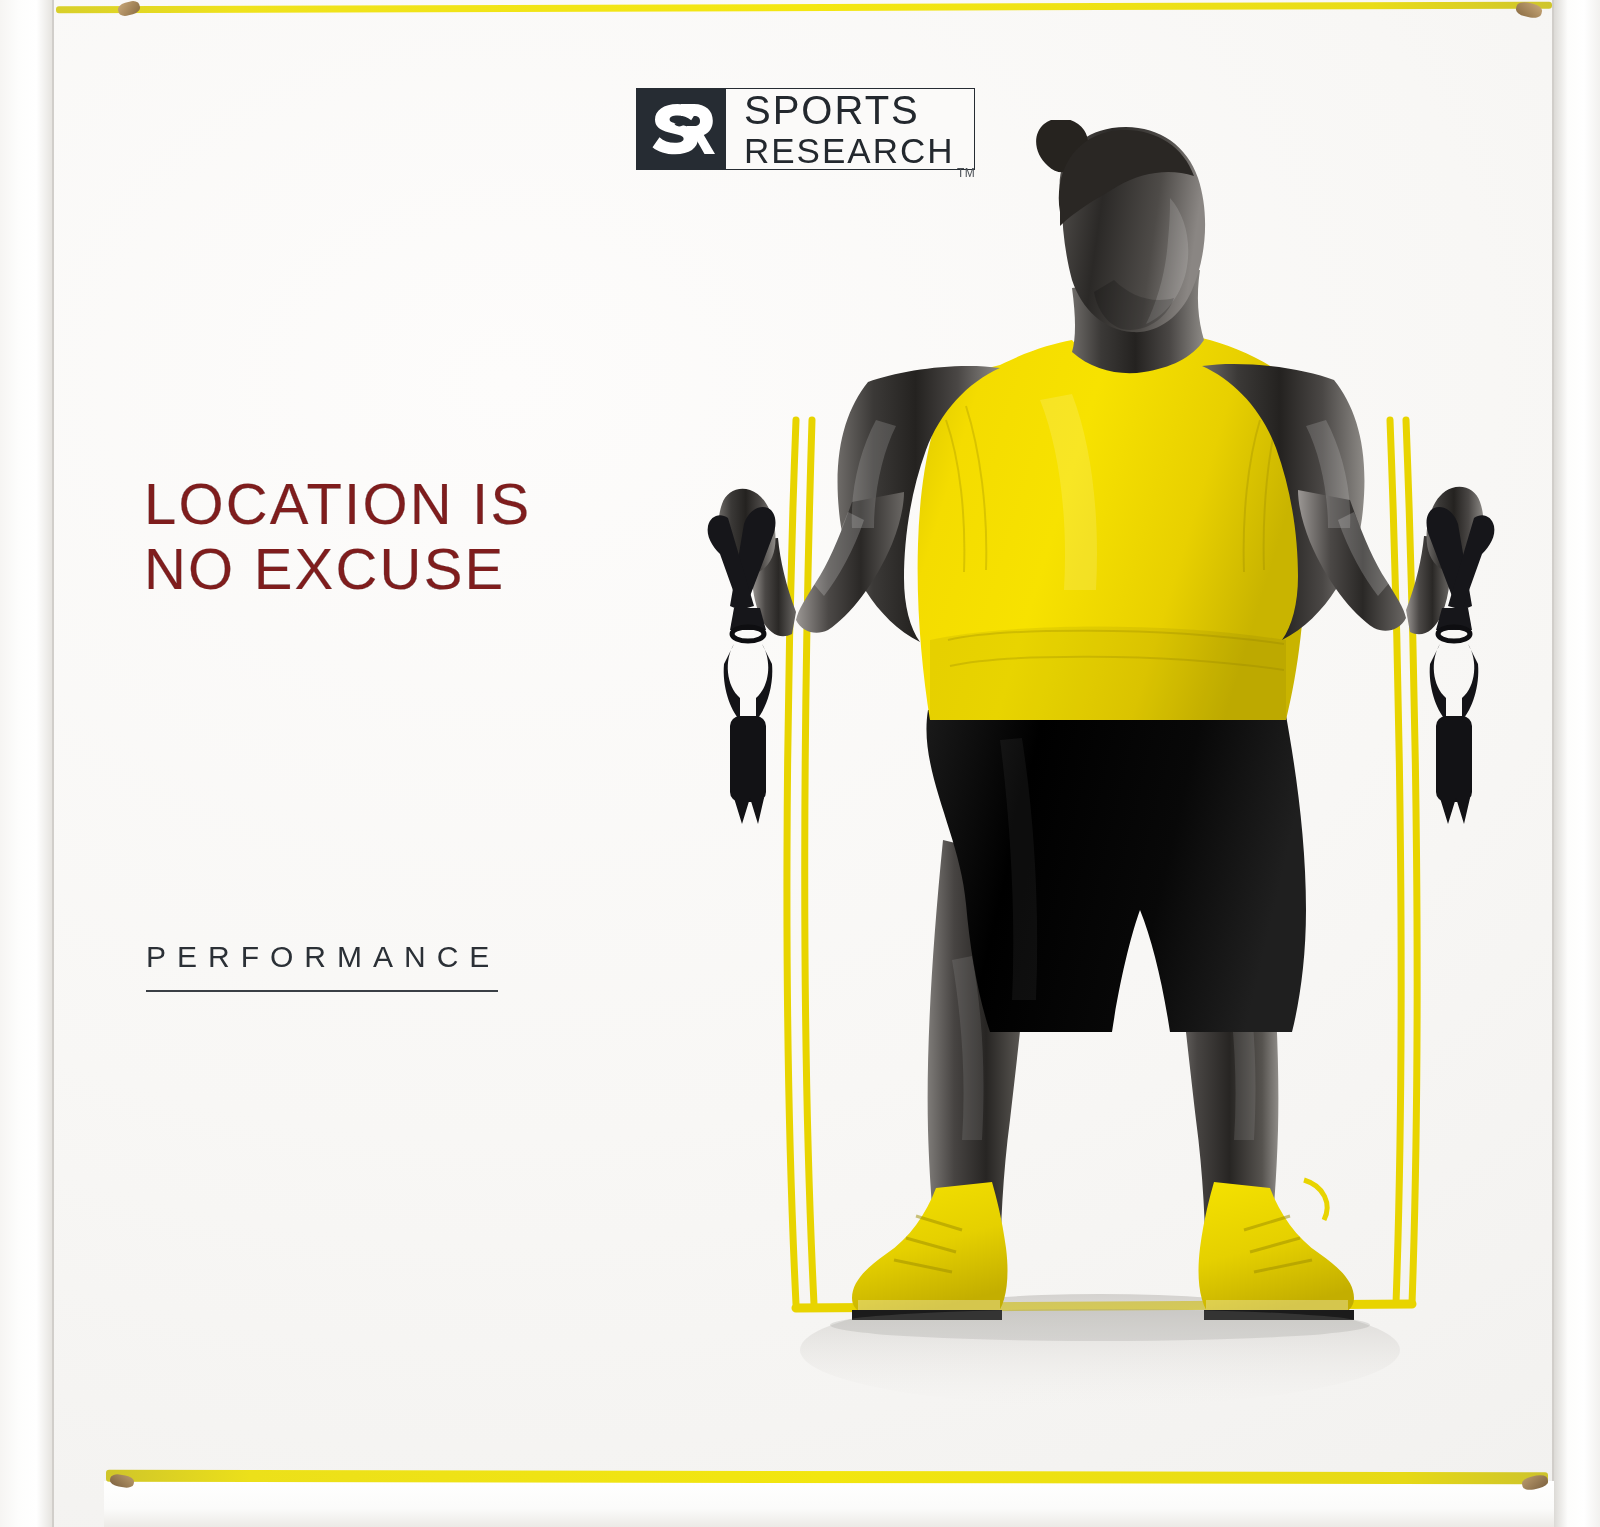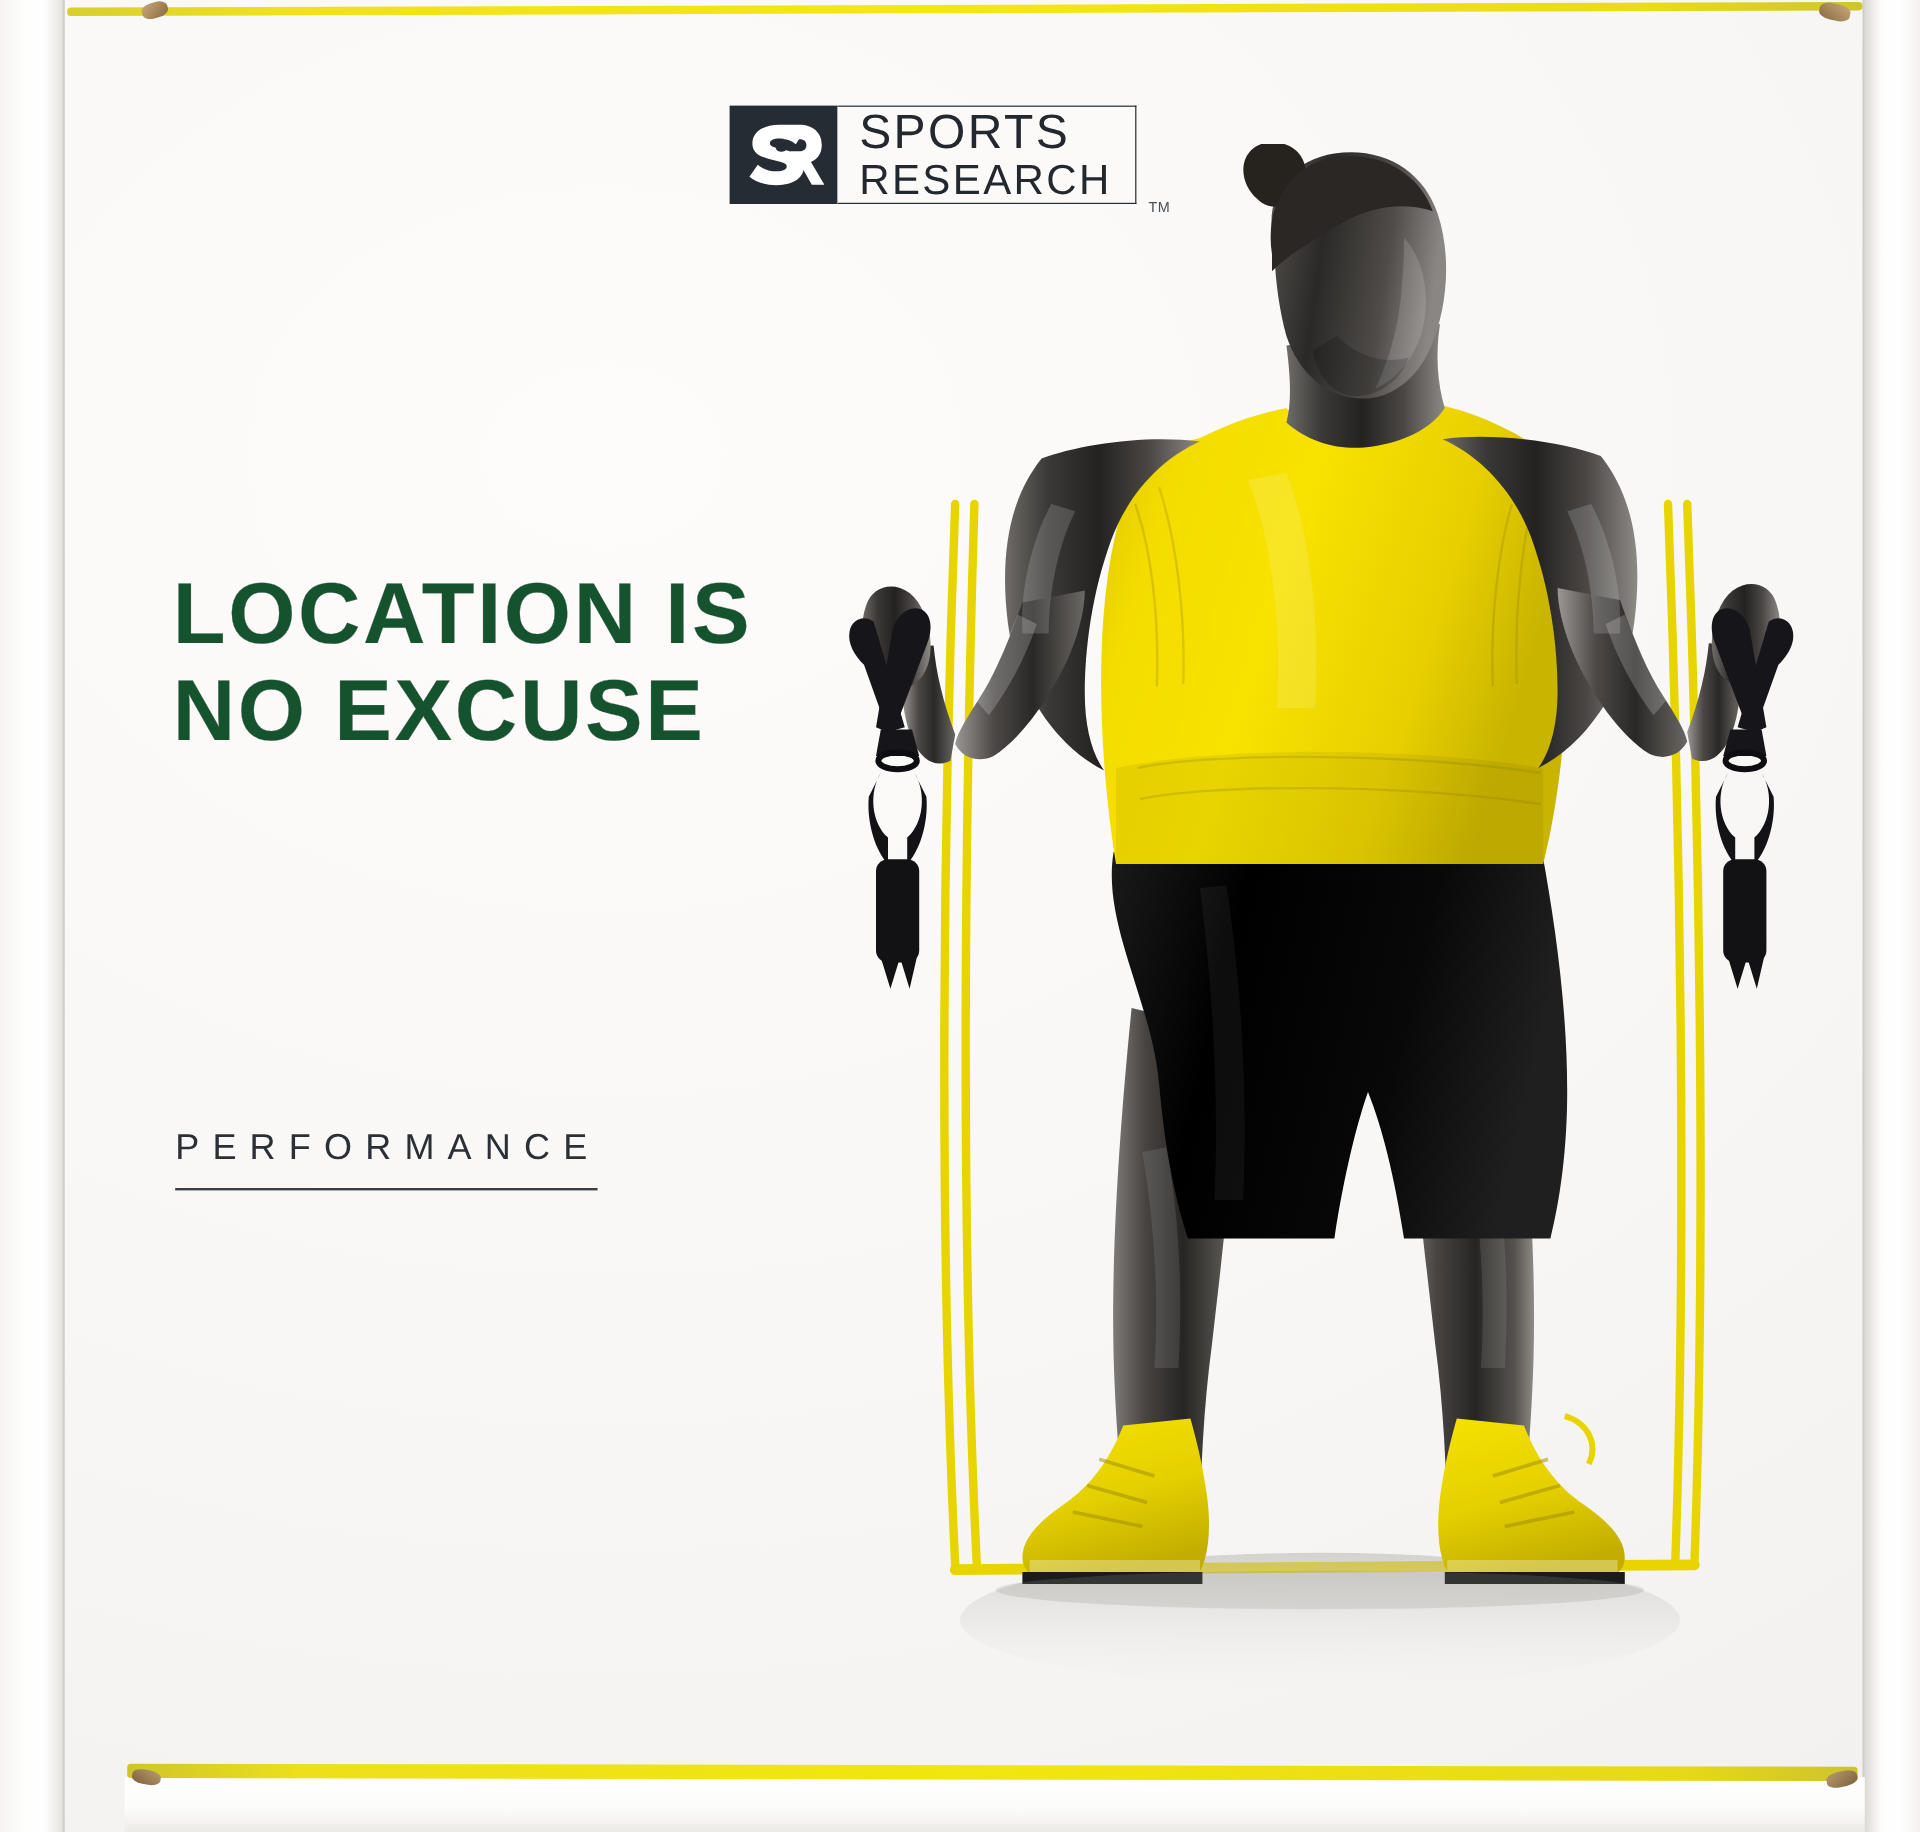--- a/index.html
+++ b/index.html
@@ -50,43 +50,43 @@
   #nick-tl{left:118px;top:2px;width:22px;height:13px;transform:rotate(-16deg);
      background:linear-gradient(140deg,#c9a879,#8a6c43);}
   #nick-tr{right:58px;top:3px;width:26px;height:14px;transform:rotate(12deg);
      background:linear-gradient(210deg,#c9a879,#8a6c43);}
   #nick-bl{left:110px;bottom:40px;width:24px;height:12px;transform:rotate(10deg);
      background:linear-gradient(30deg,#7d6240,#b99a6c);}
   #nick-br{right:52px;bottom:38px;width:26px;height:13px;transform:rotate(-12deg);
      background:linear-gradient(330deg,#7d6240,#b99a6c);}
 
   
-  #logo-lockup{position:absolute;left:608px;top:88px;display:flex;align-items:stretch;height:82px;}
+  #logo-lockup{position:absolute;left:636px;top:88px;display:flex;align-items:stretch;height:82px;}
   #logo-mark{width:90px;background:#262c33;display:flex;align-items:center;justify-content:center;}
   #logo-mark svg{display:block;}
   #logo-wordmark{
     border:1.6px solid #262c33;border-left:none;
     padding:4px 20px 4px 18px;display:flex;flex-direction:column;
     justify-content:center;background:#fbfaf9;
   }
   #logo-wordmark .line{
     color:#23282e;font-weight:400;line-height:1.02;
     font-family:"Liberation Sans",sans-serif;
   }
   #logo-line-sports{font-size:40px;letter-spacing:2.0px;}
   #logo-line-research{font-size:35px;letter-spacing:2.0px;margin-top:2px;}
   #logo-tm{position:absolute;left:957px;top:166px;font-size:12px;color:#4a4f55;
            letter-spacing:.5px;}
 
   
   #tagline{position:absolute;left:144px;top:472px;width:700px;}
   #tagline .tl{
     font-family:"Liberation Sans",sans-serif;
-    font-size:72px;line-height:1.12;font-weight:700;
-    letter-spacing:2.2px;color:#14532d;white-space:nowrap;
+    font-size:58px;line-height:1.12;font-weight:400;
+    letter-spacing:2.2px;color:#7f1d1d;white-space:nowrap;
     -webkit-text-stroke:0.2px #6d7176;
   }
 
   
   #title-block{position:absolute;left:146px;top:940px;width:700px;}
   #eyebrow-performance{
     font-size:30px;letter-spacing:11px;color:#2b3036;font-weight:300;
     font-family:"Liberation Sans",sans-serif;
   }
   #title-rule{height:2px;background:#3a3f45;width:352px;margin-top:16px;margin-bottom:26px;}

